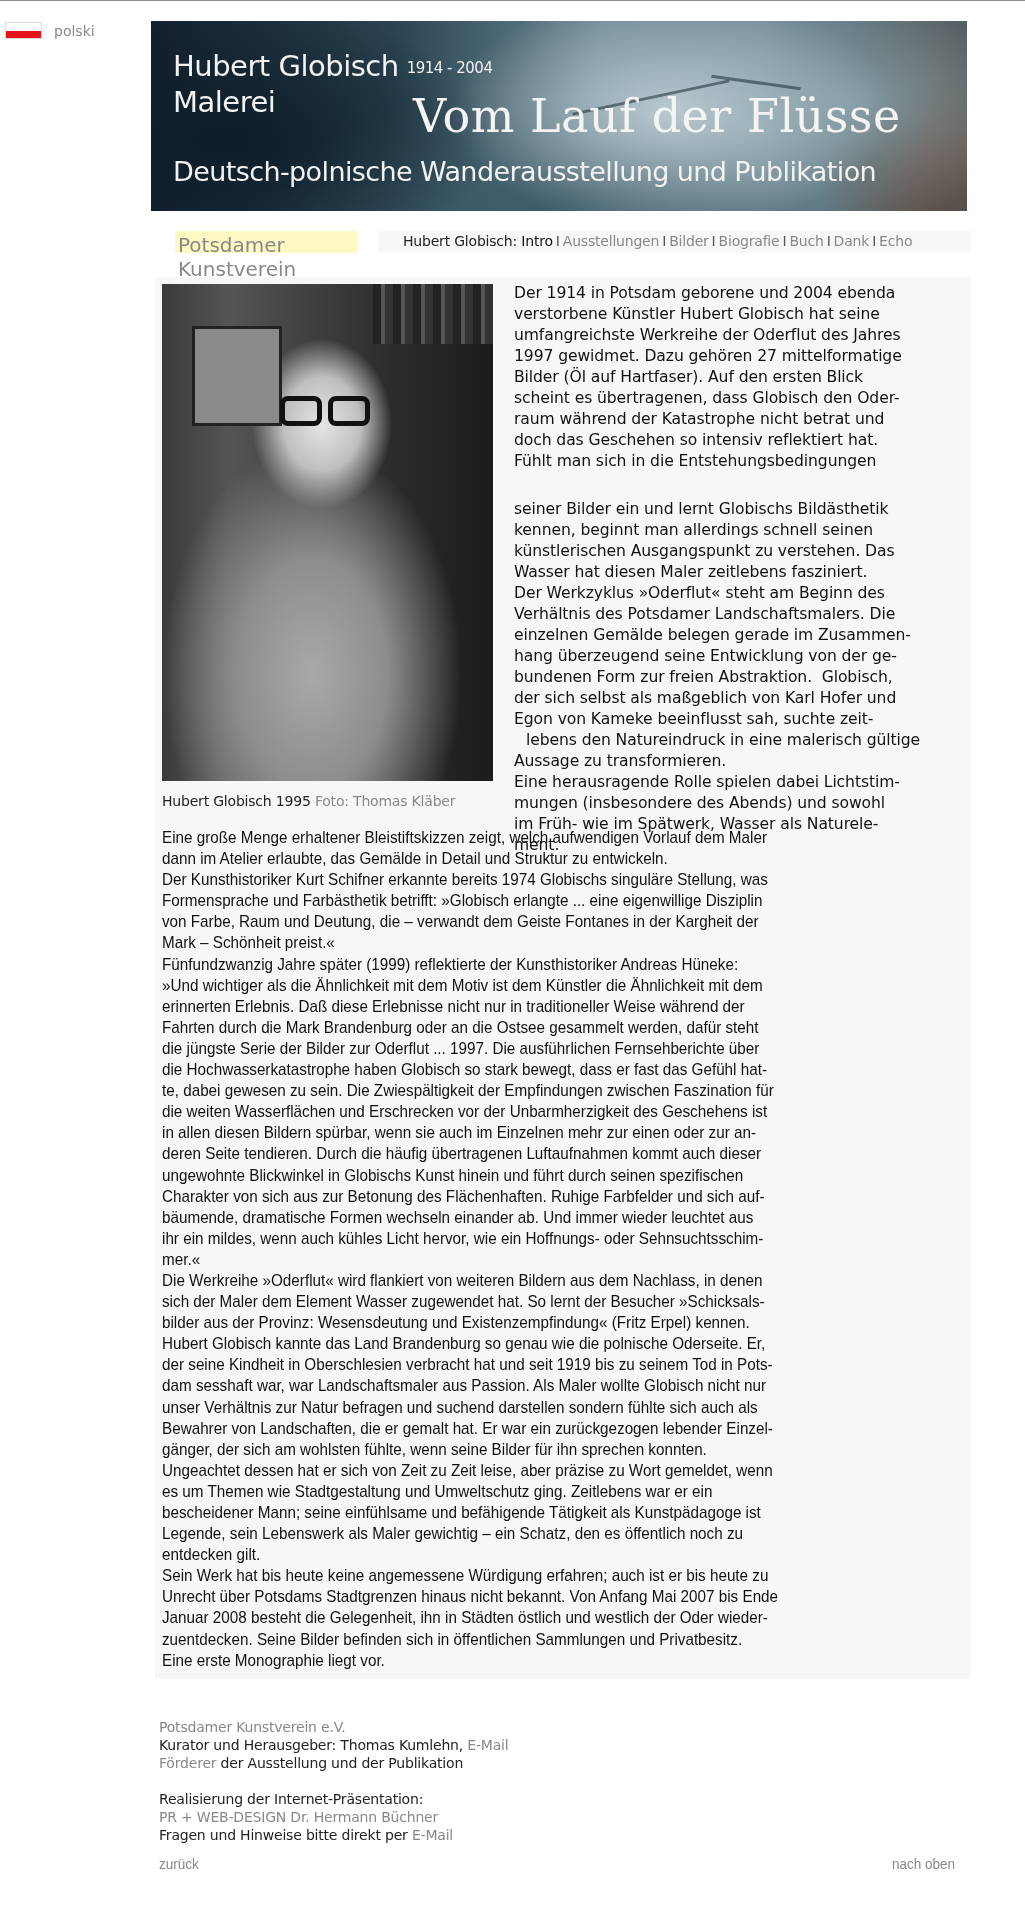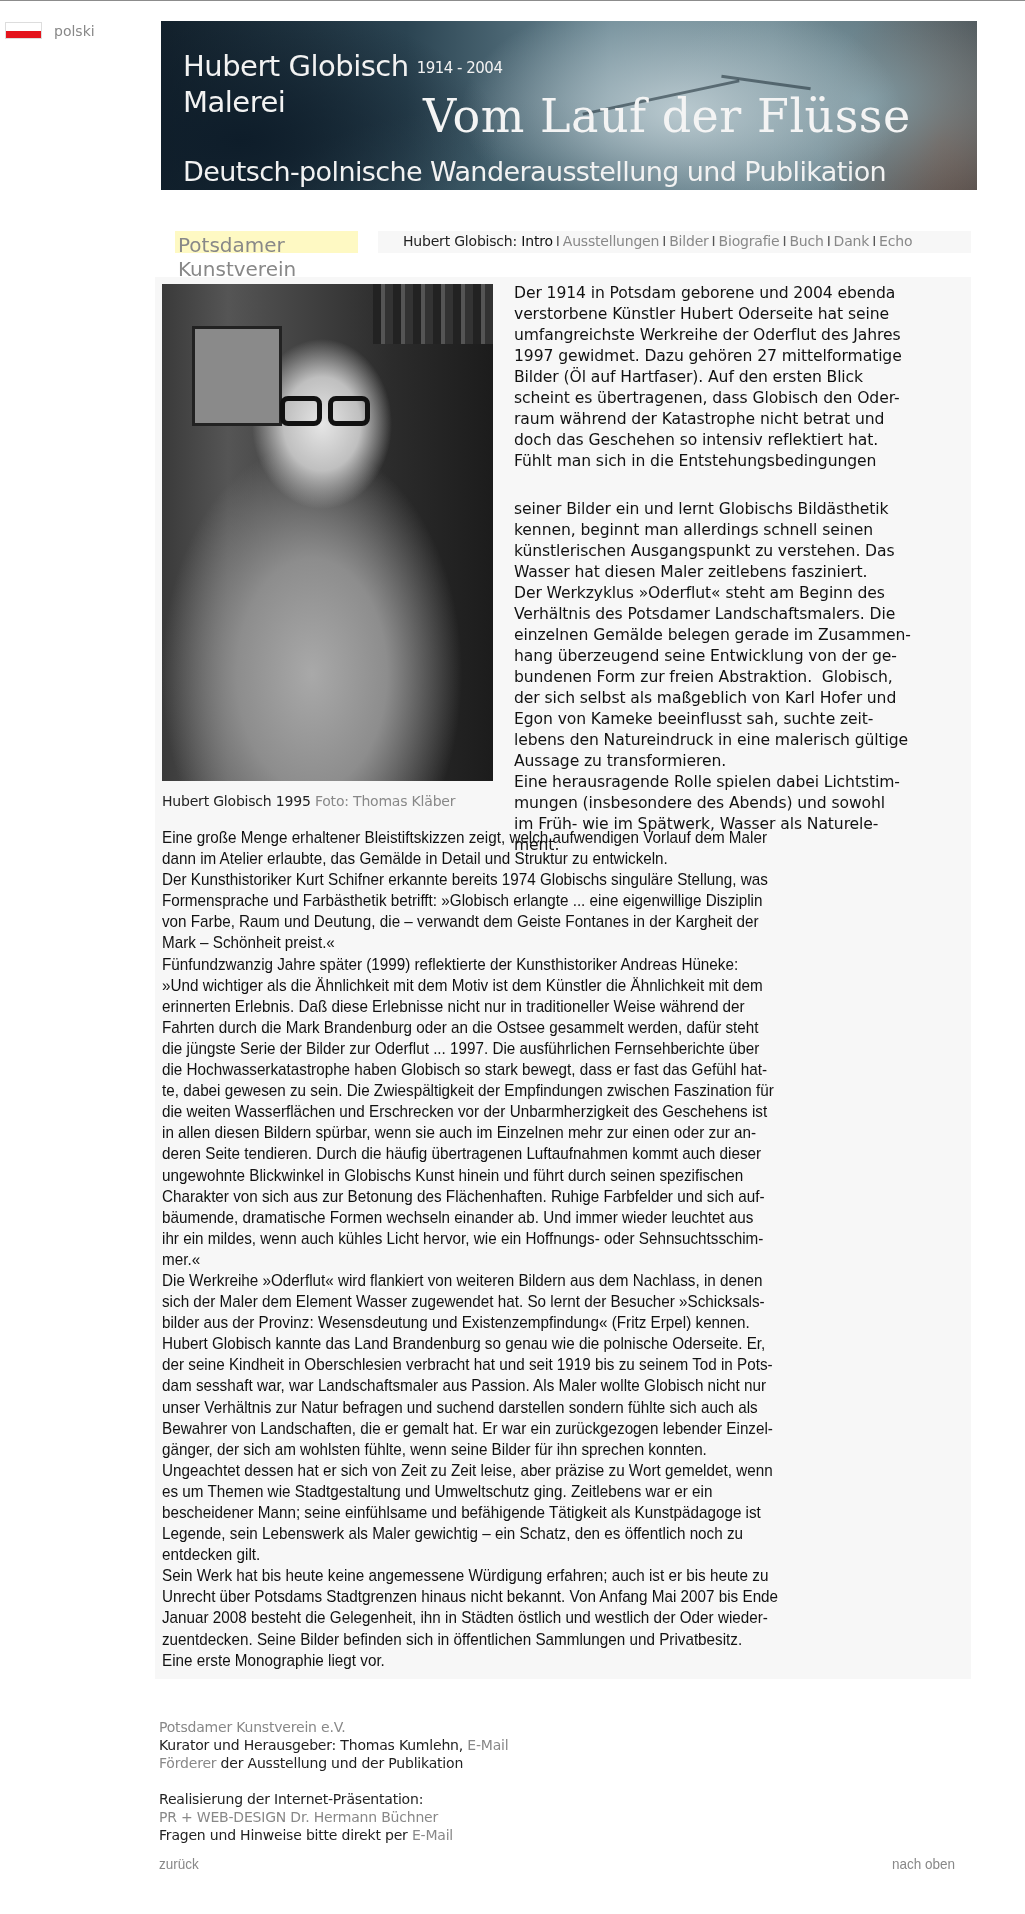--- a/index.html
+++ b/index.html
@@ -5,21 +5,21 @@
   * { box-sizing: border-box; margin: 0; padding: 0; }
   html, body { width: 1025px; height: 1914px; background: #ffffff; overflow: hidden; }
   body { position: relative; font-family: "DejaVu Sans", sans-serif; color: #111; border-top: 1px solid #8c8c8c; }
 
   .lang { position: absolute; left: 5px; top: 21px; display: flex; align-items: center; gap: 12px; }
   .flag { width: 37px; height: 17px; display: flex; flex-direction: column; border: 1px solid #ddd; }
   .flag .w { flex: 1; background: #ffffff; }
   .flag .r { flex: 1; background: #e4141c; }
   .lang-label { font-size: 14px; color: #888; text-decoration: none; }
 
-  .banner { position: absolute; left: 161px; top: 20px; width: 816px; height: 169px; overflow: hidden;
+  .banner { position: absolute; left: 151px; top: 20px; width: 816px; height: 190px; overflow: hidden;
     background:
       radial-gradient(ellipse 260px 140px at 80px 120px, #0e1d2a 0%, rgba(14,29,42,0) 100%),
       radial-gradient(ellipse 220px 120px at 520px 90px, #b9c9cf 0%, rgba(185,201,207,0) 100%),
       radial-gradient(ellipse 200px 120px at 700px 80px, #7f9aa3 0%, rgba(127,154,163,0) 100%),
       radial-gradient(ellipse 120px 160px at 780px 120px, #6a4a3c 0%, rgba(106,74,60,0) 100%),
       radial-gradient(ellipse 300px 100px at 400px 180px, #3c5a67 0%, rgba(60,90,103,0) 100%),
       linear-gradient(90deg, #13212c 0%, #2b4452 30%, #6b8894 55%, #6c8791 75%, #45565e 100%);
     padding-left: 37px;
   }
   .banner .streak { position: absolute; height: 3px; background: #1a2a33; opacity: .55; transform: rotate(-12deg); }
@@ -96,40 +96,40 @@
       <div class="glasses" style="left:166px;"></div>
     </div>
     <div class="caption">
       <span>Hubert Globisch 1995</span>
       <span class="credit">Foto: Thomas Kläber</span>
     </div>
   </div>
 
   <div class="intro" id="intro">
       <div style="white-space: pre;">Der 1914 in Potsdam geborene und 2004 ebenda</div>
-      <div style="white-space: pre;">verstorbene Künstler Hubert Oderseite hat seine</div>
+      <div style="white-space: pre;">verstorbene Künstler Hubert Globisch hat seine</div>
       <div style="white-space: pre;">umfangreichste Werkreihe der Oderflut des Jahres</div>
       <div style="white-space: pre;">1997 gewidmet. Dazu gehören 27 mittelformatige</div>
       <div style="white-space: pre;">Bilder (Öl auf Hartfaser). Auf den ersten Blick</div>
       <div style="white-space: pre;">scheint es übertragenen, dass Globisch den Oder-</div>
       <div style="white-space: pre;">raum während der Katastrophe nicht betrat und</div>
       <div style="white-space: pre;">doch das Geschehen so intensiv reflektiert hat.</div>
       <div style="white-space: pre;">Fühlt man sich in die Entstehungsbedingungen</div>
       <div style="white-space: pre; margin-top: 27px;">seiner Bilder ein und lernt Globischs Bildästhetik</div>
       <div style="white-space: pre;">kennen, beginnt man allerdings schnell seinen</div>
       <div style="white-space: pre;">künstlerischen Ausgangspunkt zu verstehen. Das</div>
       <div style="white-space: pre;">Wasser hat diesen Maler zeitlebens fasziniert.</div>
       <div style="white-space: pre;">Der Werkzyklus »Oderflut« steht am Beginn des</div>
       <div style="white-space: pre;">Verhältnis des Potsdamer Landschaftsmalers. Die</div>
       <div style="white-space: pre;">einzelnen Gemälde belegen gerade im Zusammen-</div>
       <div style="white-space: pre;">hang überzeugend seine Entwicklung von der ge-</div>
       <div style="white-space: pre;">bundenen Form zur freien Abstraktion.  Globisch,</div>
       <div style="white-space: pre;">der sich selbst als maßgeblich von Karl Hofer und</div>
       <div style="white-space: pre;">Egon von Kameke beeinflusst sah, suchte zeit-</div>
-      <div style="white-space: pre;">lebens den Natureindruck in eine malerisch gültige</div>
+      <div style="white-space: pre; margin-left: 12px;">lebens den Natureindruck in eine malerisch gültige</div>
       <div style="white-space: pre;">Aussage zu transformieren.</div>
       <div style="white-space: pre;">Eine herausragende Rolle spielen dabei Lichtstim-</div>
       <div style="white-space: pre;">mungen (insbesondere des Abends) und sowohl</div>
       <div style="white-space: pre;">im Früh- wie im Spätwerk, Wasser als Naturele-</div>
       <div style="white-space: pre;">ment.</div>
     </div>
   <div class="body-text" id="body">
       <div style="white-space: pre;">Eine große Menge erhaltener Bleistiftskizzen zeigt, welch aufwendigen Vorlauf dem Maler</div>
       <div style="white-space: pre;">dann im Atelier erlaubte, das Gemälde in Detail und Struktur zu entwickeln.</div>
       <div style="white-space: pre;">Der Kunsthistoriker Kurt Schifner erkannte bereits 1974 Globischs singuläre Stellung, was</div>

